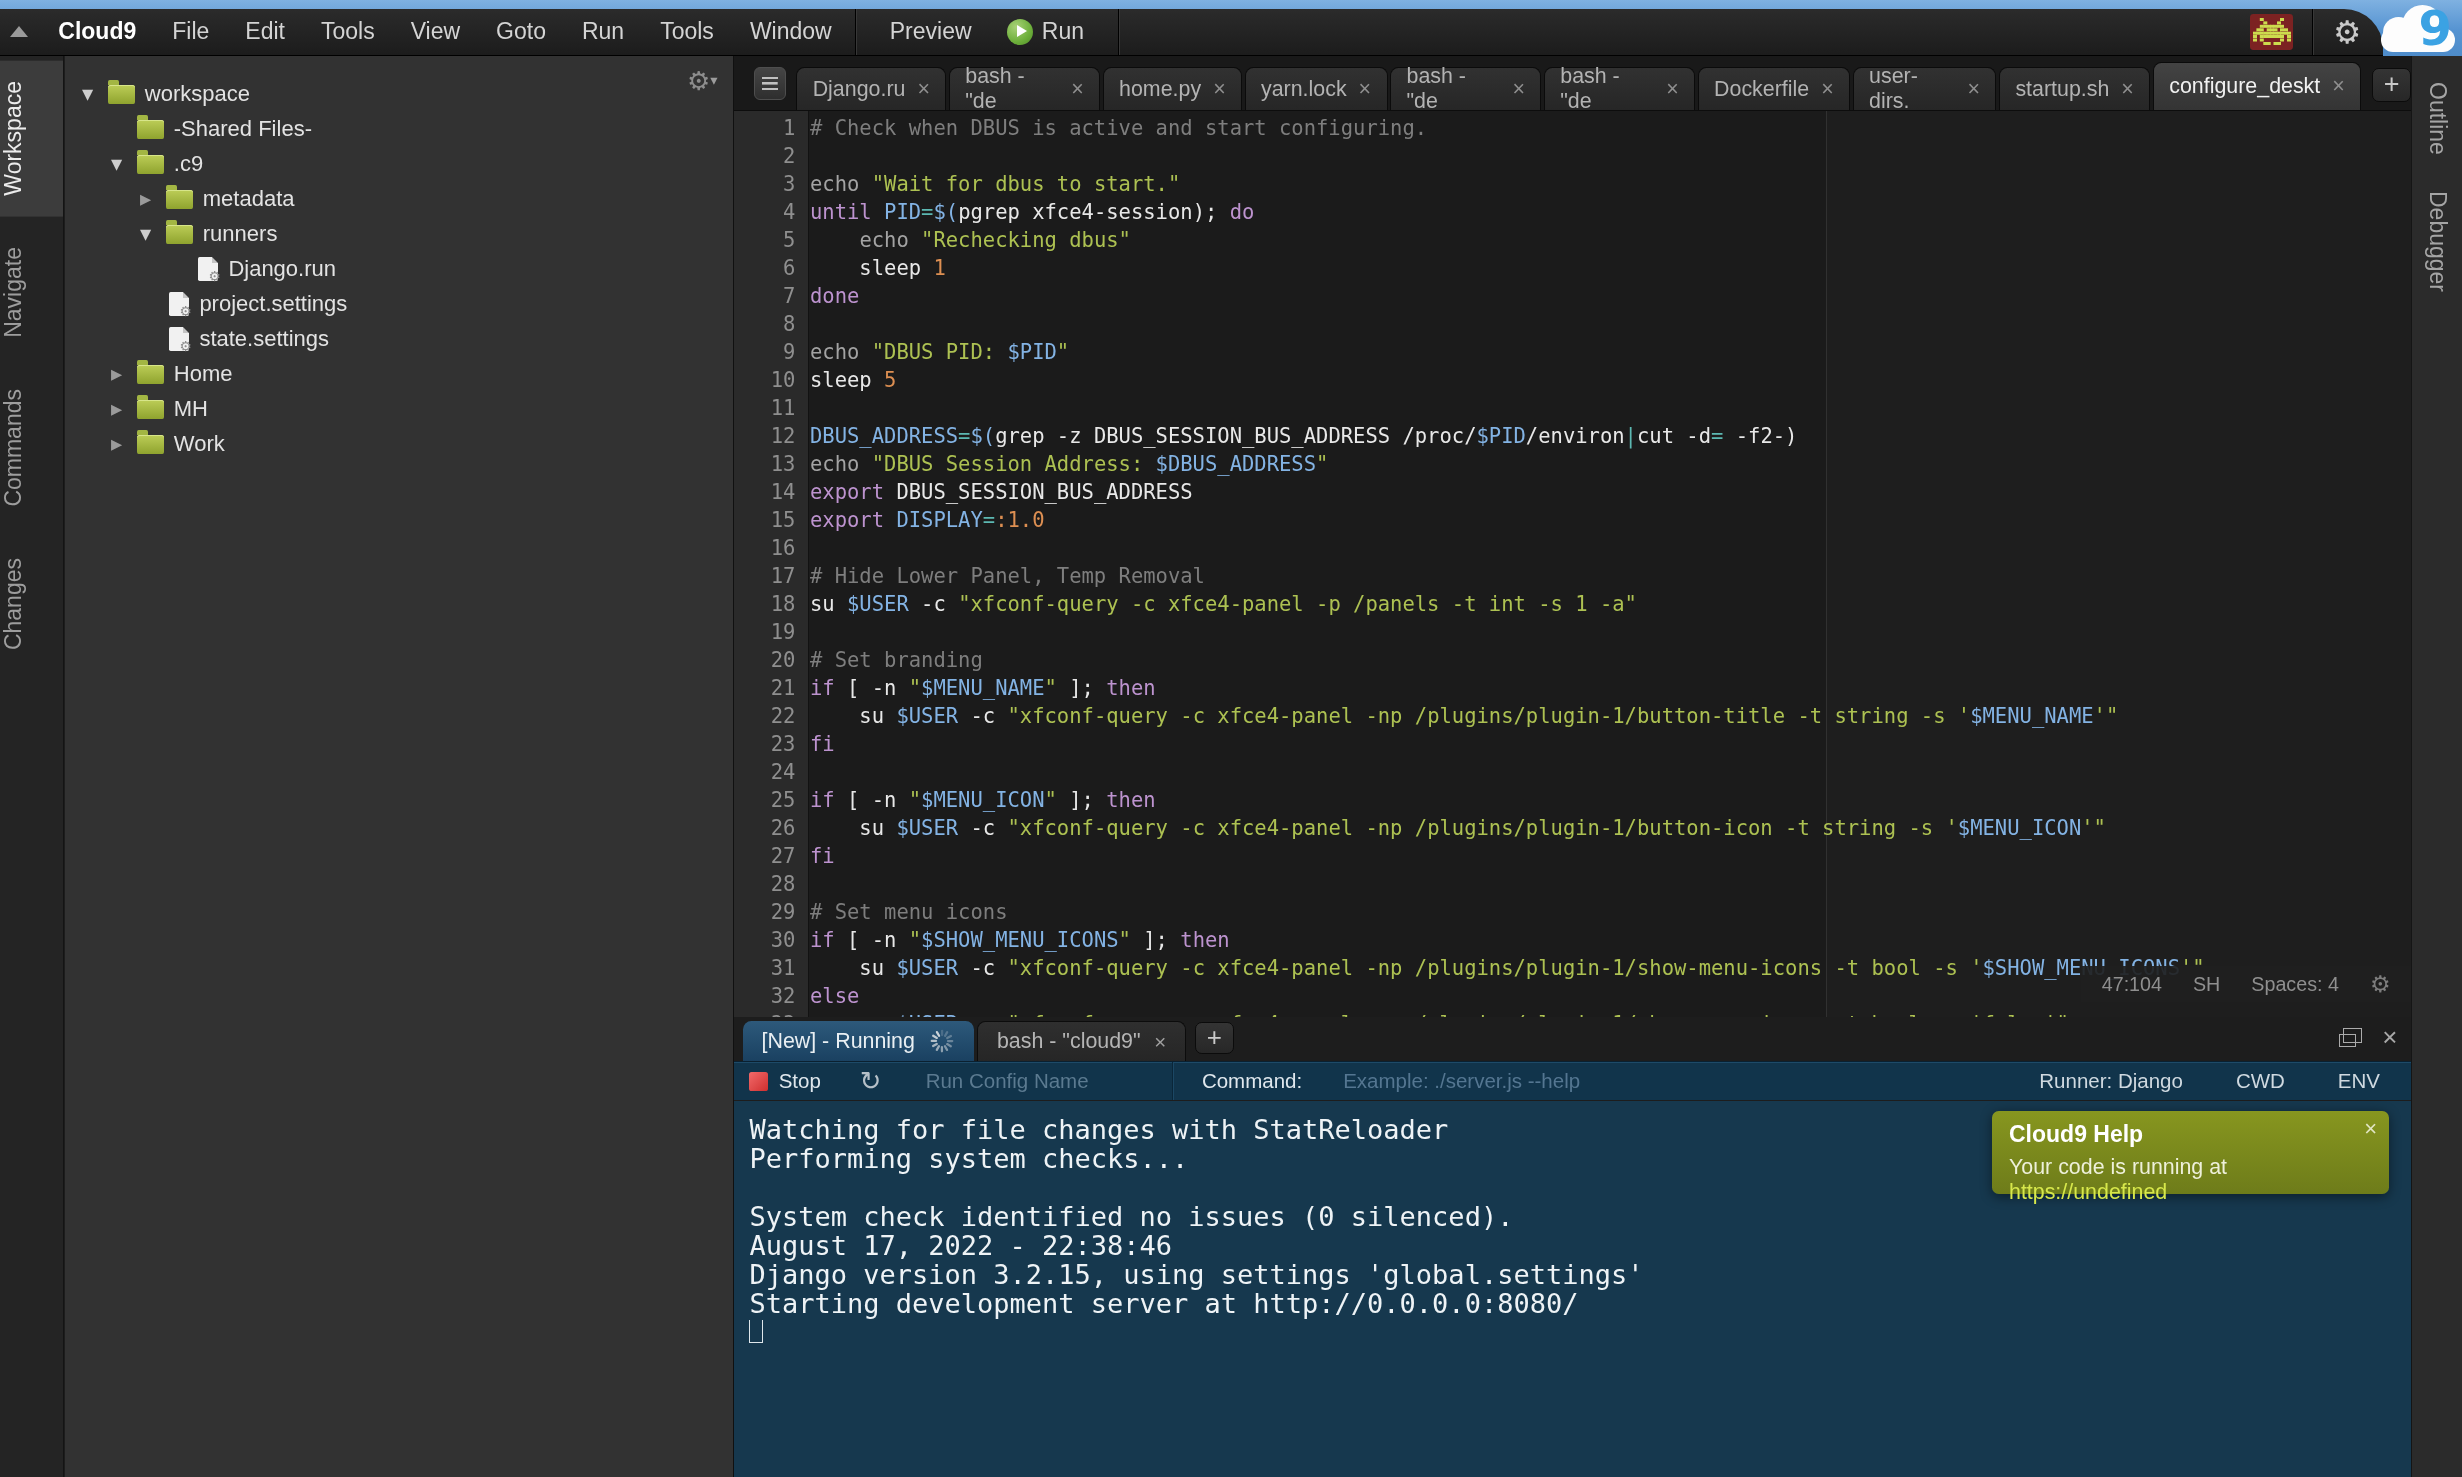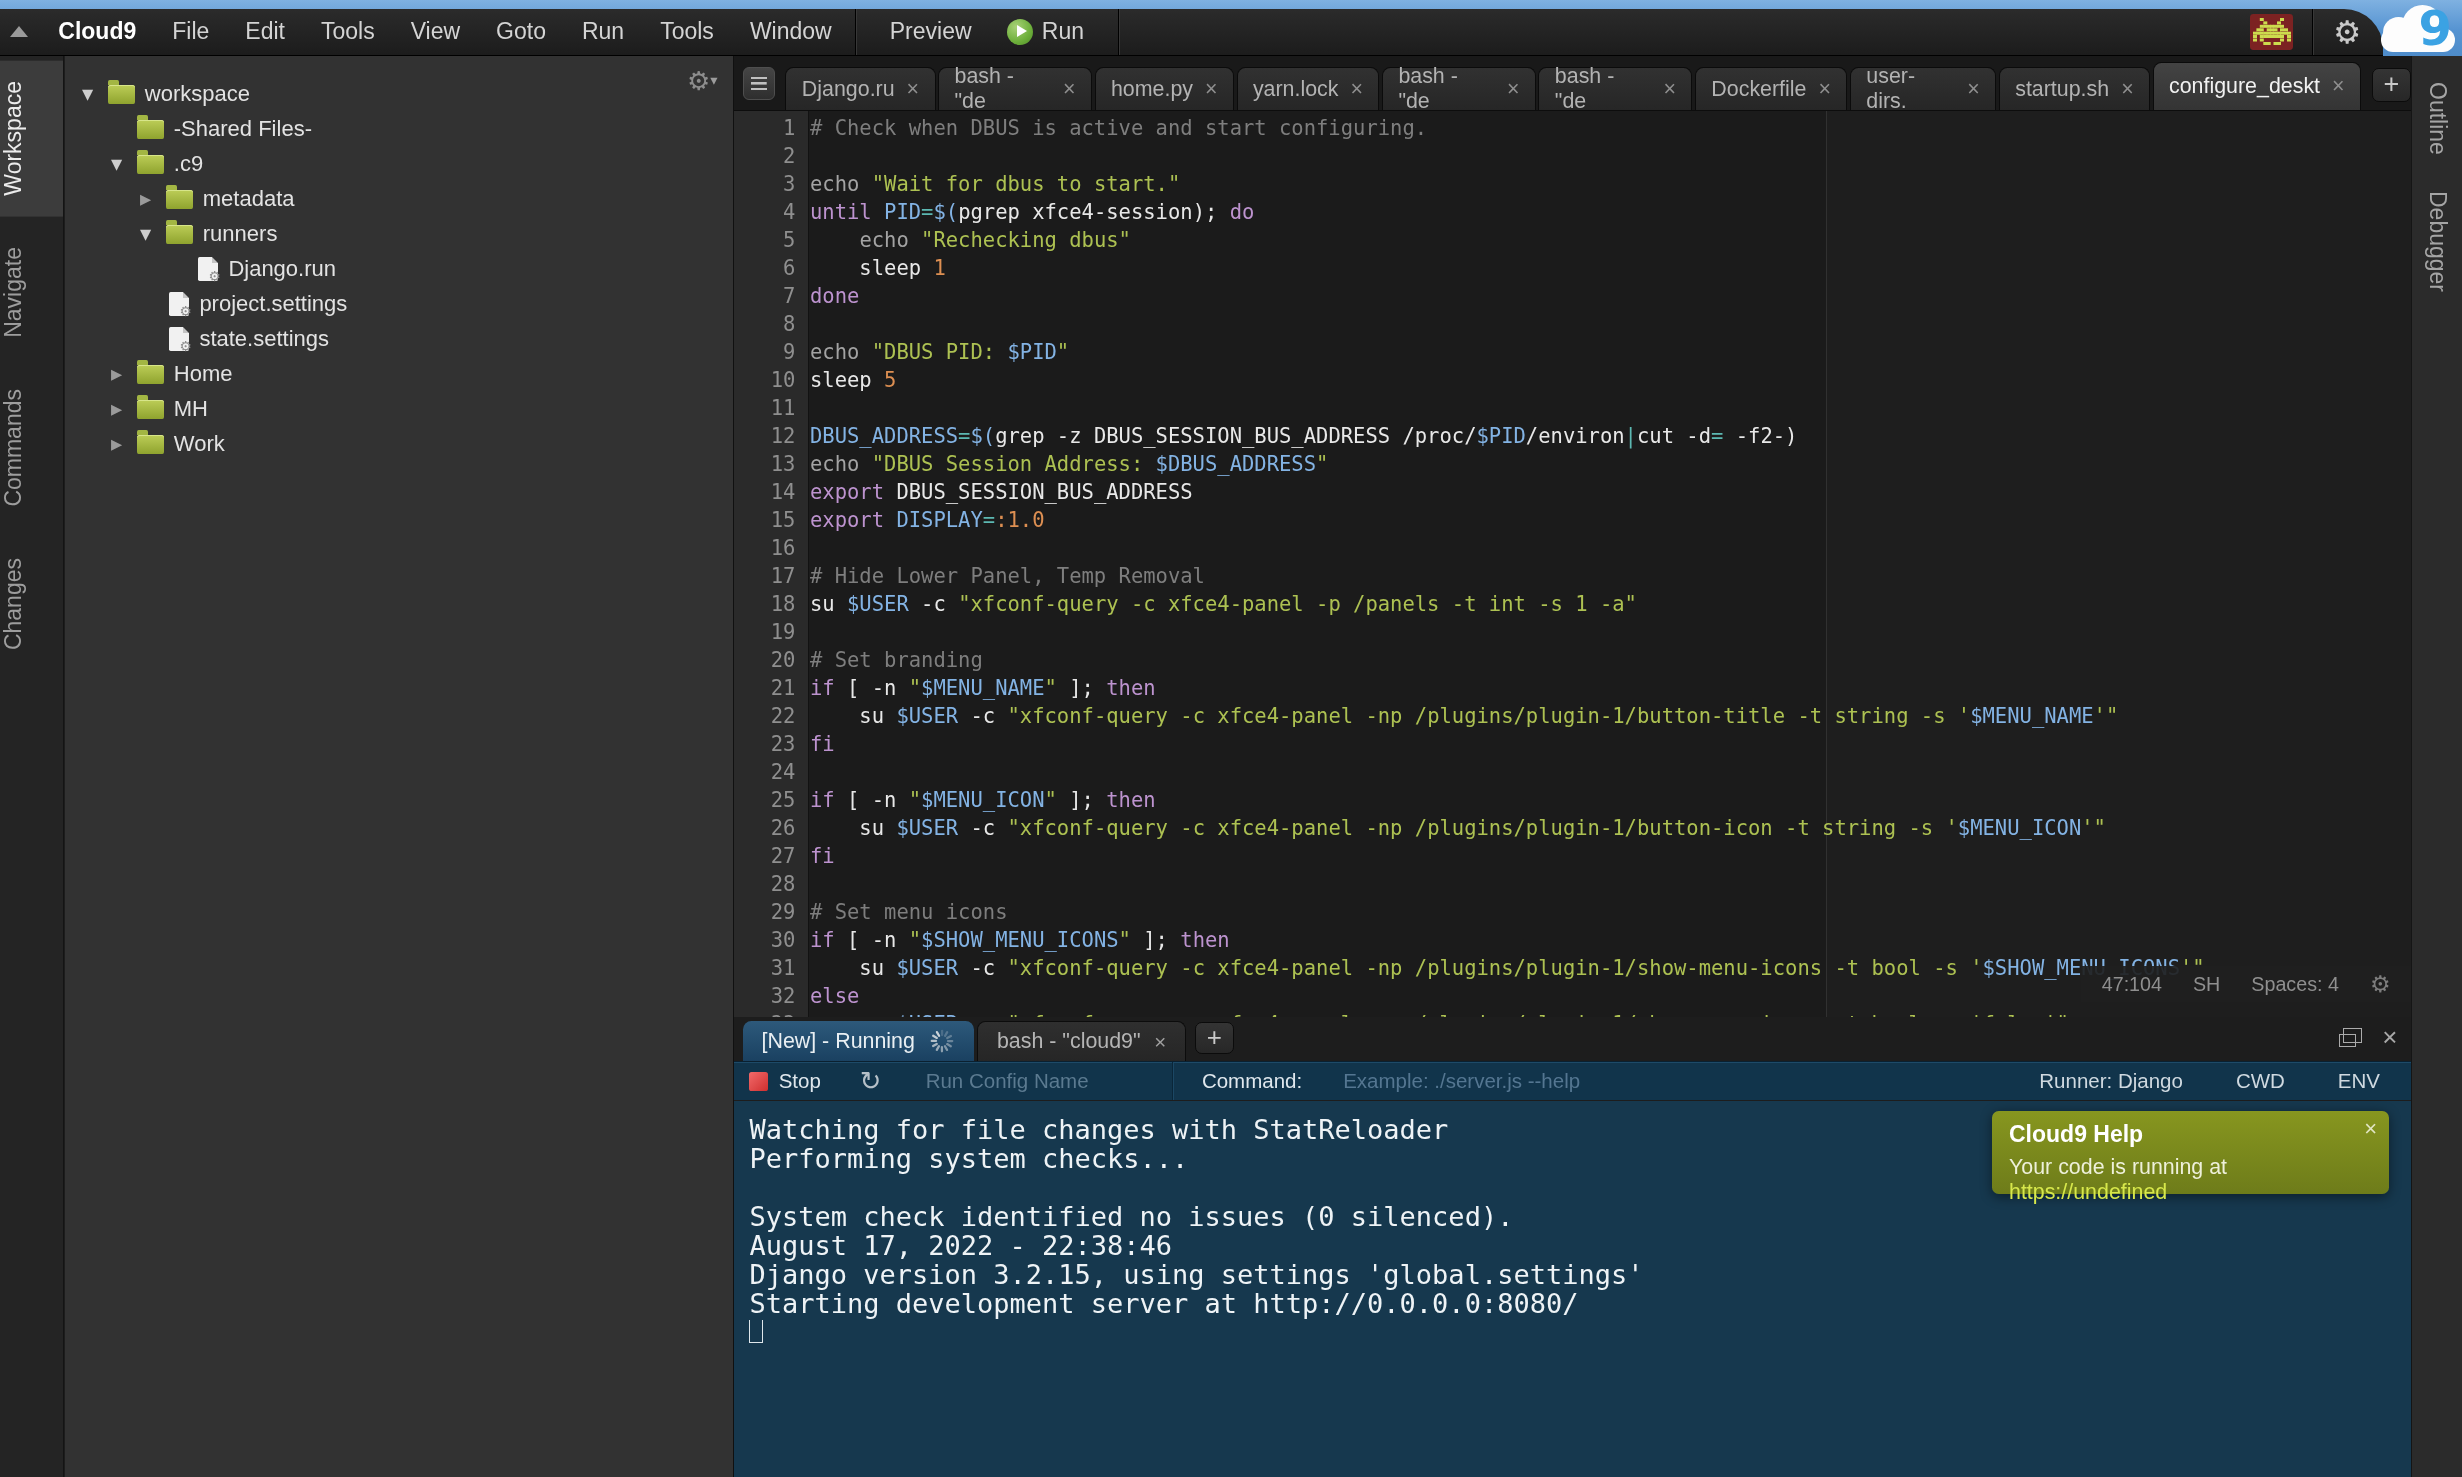--- a/index.html
+++ b/index.html
@@ -68,21 +68,21 @@
   .ficon { width:19.7px; height:24px; flex:none; margin-left:3.4px; background:#f1f1f1; border-radius:1.7px; position:relative; }
   .ficon::before { content:""; position:absolute; right:0; top:0;
                    border-top:6px solid #323232; border-left:6px solid #c4c4c4; }
   .ficon .fgear { position:absolute; right:-2.6px; bottom:-3.4px; font-size:13.7px; color:#8e8e8e; }
   .tlabel { margin-left:10.3px; }
 
   
   .center { position:absolute; left:734px; right:51px; top:56px; bottom:0; background:#1b1b1b; }
 
   .tabbar { position:absolute; left:0; right:0; top:0; height:55px; background:#191919;
-            border-bottom:0.9px solid #0d0d0d; display:flex; align-items:flex-end; padding-left:7px; }
+            border-bottom:0.9px solid #0d0d0d; display:flex; align-items:flex-end; padding-left:18px; }
   .tablist-btn { width:32.5px; height:32.5px; margin:0 10.3px 10.3px 1.7px; border:0.9px solid #4e4e4e; border-radius:6px;
                  background:linear-gradient(#454545,#2e2e2e); display:flex; align-items:center; justify-content:center; }
   .tablist-glyph { width:15.4px; height:13px; border-top:2.6px solid #c0c0c0; border-bottom:2.6px solid #c0c0c0;
                    background:linear-gradient(#c0c0c0,#c0c0c0) center/100% 2.6px no-repeat; }
   .etab { height:43px; margin-right:2.6px; border:0.9px solid #0b0b0b; border-bottom:none;
           border-radius:8.5px 8.5px 0 0; background:linear-gradient(#313131,#262626);
           color:#b3b3b3; font-size:21.4px; display:flex; align-items:center; gap:12px; padding:0 15.4px; }
   .etab.active { background:linear-gradient(#434343,#343434); color:#f1f1f1; height:48px; }
   .etab-close { color:#8f8f8f; font-size:21.4px; }
   .plus-btn { width:39px; height:34px; margin:0 0 8.5px 8.5px; border:0.9px solid #0b0b0b; border-radius:6.8px;

